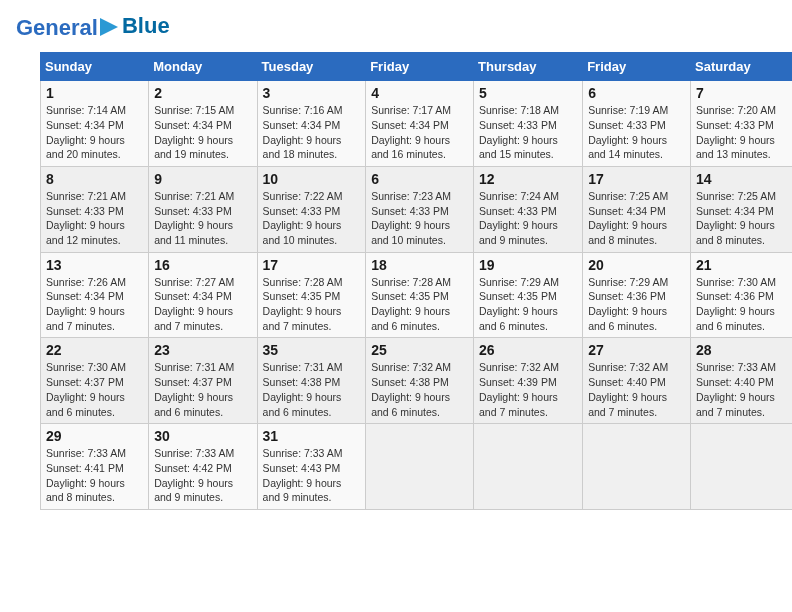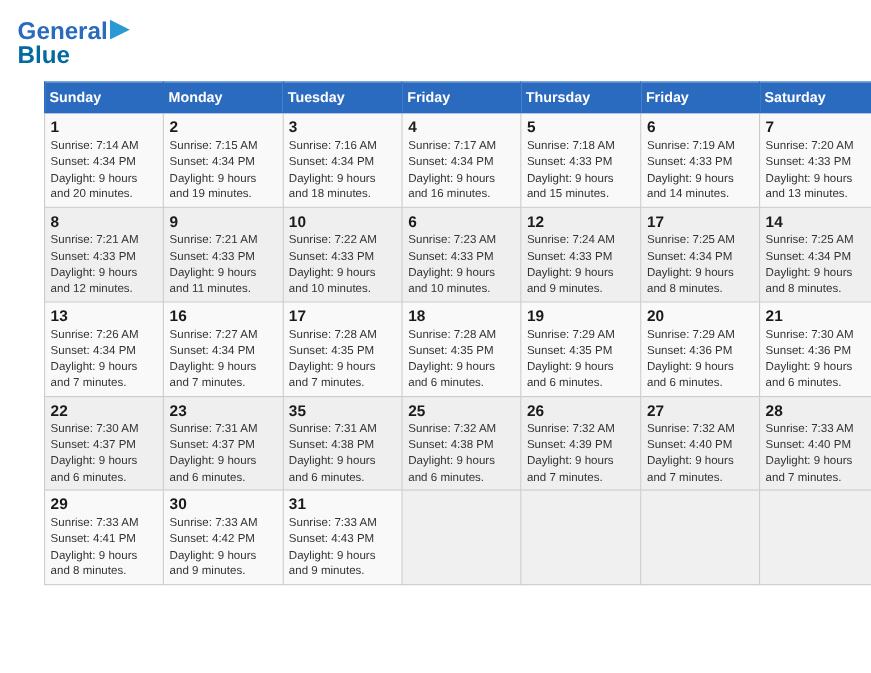--- a/index.html
+++ b/index.html
@@ -11,21 +11,21 @@
       padding: 16px;
     }
     .header {
       display: flex;
       justify-content: space-between;
       align-items: flex-start;
       margin-bottom: 12px;
     }
     .logo {
       display: flex;
-      flex-direction: column;
+      flex-direction: row;
       align-items: flex-start;
     }
     .logo-text {
       font-size: 22px;
       font-weight: bold;
       color: #1a1a1a;
       line-height: 1.1;
     }
     .logo-text span.blue { color: #2b6bbf; }
     .title-block { text-align: right; }

